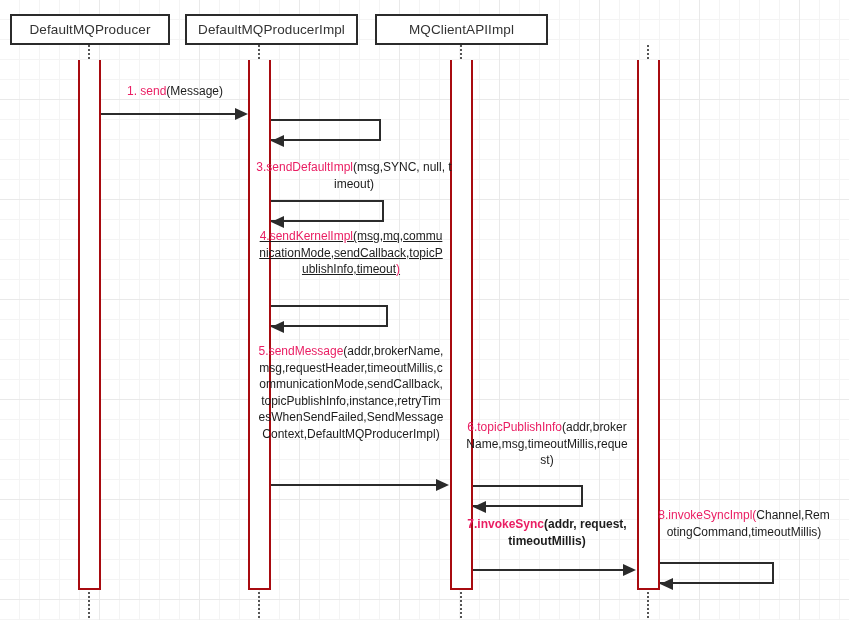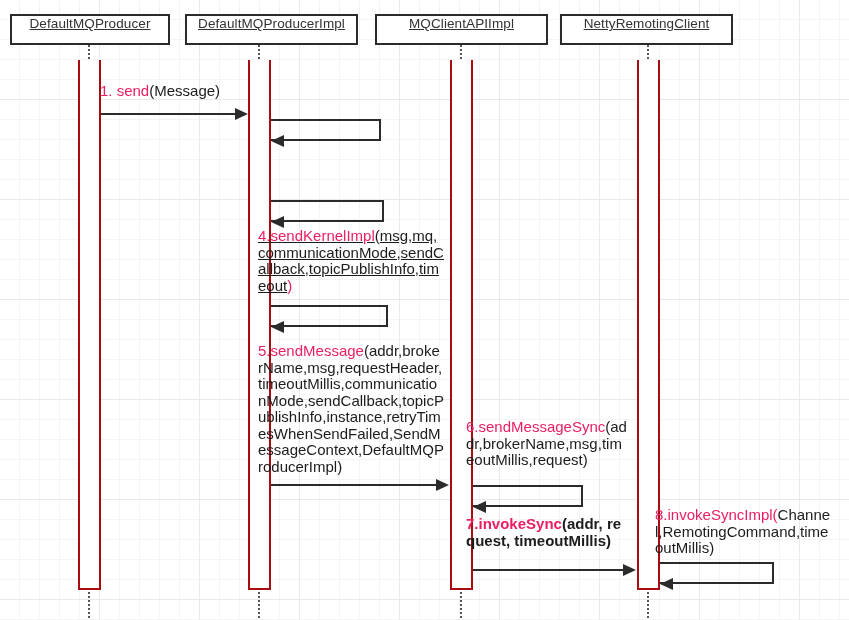--- a/index.html
+++ b/index.html
@@ -27,27 +27,26 @@
     font-family: "Liberation Sans", sans-serif;
   }
 
   
   .actor-box {
     position: absolute;
     box-sizing: border-box;
     border: 2px solid #2b2b2b;
     background: #ffffff;
     display: flex;
-    align-items: flex-start;
+    align-items: center;
     justify-content: center;
     font-size: 13.5px;
     color: #333333;
     letter-spacing: 0.1px;
     white-space: nowrap;
-    text-decoration: underline;
   }
 
   
   .lifeline {
     position: absolute;
     width: 0;
     border-left: 2px dotted #555555;
   }
 
   
@@ -86,23 +85,24 @@
     box-sizing: border-box;
     border: 2px solid #2b2b2b;
     border-left: none;
     background: transparent;
   }
 
   
   .msg-label {
     position: absolute;
     box-sizing: border-box;
-    font-size: 15px;
+    font-size: 12px;
     line-height: 16.5px;
     color: #1c1c1c;
+    text-align: center;
     word-break: break-all;
     white-space: normal;
   }
   .msg-label .m-num,
   .msg-label .m-name,
   .msg-label .m-paren {
     color: #ea1e63;
   }
   .msg-label .m-args {
     color: #1c1c1c;
@@ -125,55 +125,55 @@
 
   <div class="actor-box" style="left:10px; top:14px; width:160px; height:31px;">
     <span>DefaultMQProducer</span>
   </div>
   <div class="actor-box" style="left:172px; top:14px; width:173px; height:31px;margin-left:13px;">
     <span>DefaultMQProducerImpl</span>
   </div>
   <div class="actor-box" style="left:375px; top:14px; width:173px; height:31px;">
     <span>MQClientAPIImpl</span>
   </div>
-  <div class="actor-box" style="left:560px; top:14px; width:173px; height:31px;">
-    <span>NettyRemotingClient</span>
-  </div>
 
   <div class="activation" style="left:78px;  top:60px; width:23px; height:530px;"></div>
   <div class="activation" style="left:248px; top:60px; width:23px; height:530px;"></div>
   <div class="activation" style="left:450px; top:60px; width:23px; height:530px;"></div>
   <div class="activation" style="left:637px; top:60px; width:23px; height:530px;"></div>
 
   <div class="msg-label" style="left:100px; top:83px; width:150px;">
     <span class="m-num">1.</span><span>&nbsp;</span><span class="m-name">send</span><span class="m-args">(Message)</span>
   </div>
   <div class="arrow-line" style="left:101px; top:113px; width:134px;"></div>
   <div class="arrow-head-right" style="left:235px; top:108px;"></div>
 
   <div class="selfcall" style="left:271px; top:119px; width:110px; height:22px;"></div>
   <div class="arrow-head-left" style="left:271px; top:135px;"></div>
 
+  <div class="msg-label" style="left:255px; top:159px; width:198px;">
+    <span class="m-num">3.</span><span class="m-name">sendDefaultImpl</span><span class="m-args">(msg,SYNC, null, timeout)</span>
+  </div>
   <div class="selfcall" style="left:271px; top:200px; width:113px; height:22px;"></div>
   <div class="arrow-head-left" style="left:271px; top:216px;"></div>
 
   <div class="msg-label" style="left:258px; top:228px; width:186px;text-decoration:underline;">
     <span class="m-num">4.</span><span class="m-name">sendKernelImpl</span><span class="m-args">(msg,mq,communicationMode,sendCallback,topicPublishInfo,timeout</span><span class="m-paren">)</span>
   </div>
   <div class="selfcall" style="left:271px; top:305px; width:117px; height:22px;"></div>
   <div class="arrow-head-left" style="left:271px; top:321px;"></div>
 
   <div class="msg-label" style="left:258px; top:343px; width:186px;">
     <span class="m-num">5.</span><span class="m-name">sendMessage</span><span class="m-args">(addr,brokerName,msg,requestHeader,timeoutMillis,communicationMode,sendCallback,topicPublishInfo,instance,retryTimesWhenSendFailed,SendMessageContext,DefaultMQProducerImpl)</span>
   </div>
   <div class="arrow-line" style="left:271px; top:484px; width:165px;"></div>
   <div class="arrow-head-right" style="left:436px; top:479px;"></div>
 
   <div class="msg-label" style="left:466px; top:419px; width:162px;">
-    <span class="m-num">6.</span><span class="m-name">sendMessageSync</span><span class="m-args">(addr,brokerName,msg,timeoutMillis,request)</span>
+    <span class="m-num">6.</span><span class="m-name">topicPublishInfo</span><span class="m-args">(addr,brokerName,msg,timeoutMillis,request)</span>
   </div>
   <div class="selfcall" style="left:473px; top:485px; width:110px; height:22px;"></div>
   <div class="arrow-head-left" style="left:473px; top:501px;"></div>
 
   <div class="msg-label" style="left:466px; top:516px; width:162px;font-weight:bold;">
     <span class="m-num">7.</span><span class="m-name">invokeSync</span><span class="m-args">(addr, request, timeoutMillis)</span>
   </div>
   <div class="arrow-line" style="left:473px; top:569px; width:150px;"></div>
   <div class="arrow-head-right" style="left:623px; top:564px;"></div>
 

